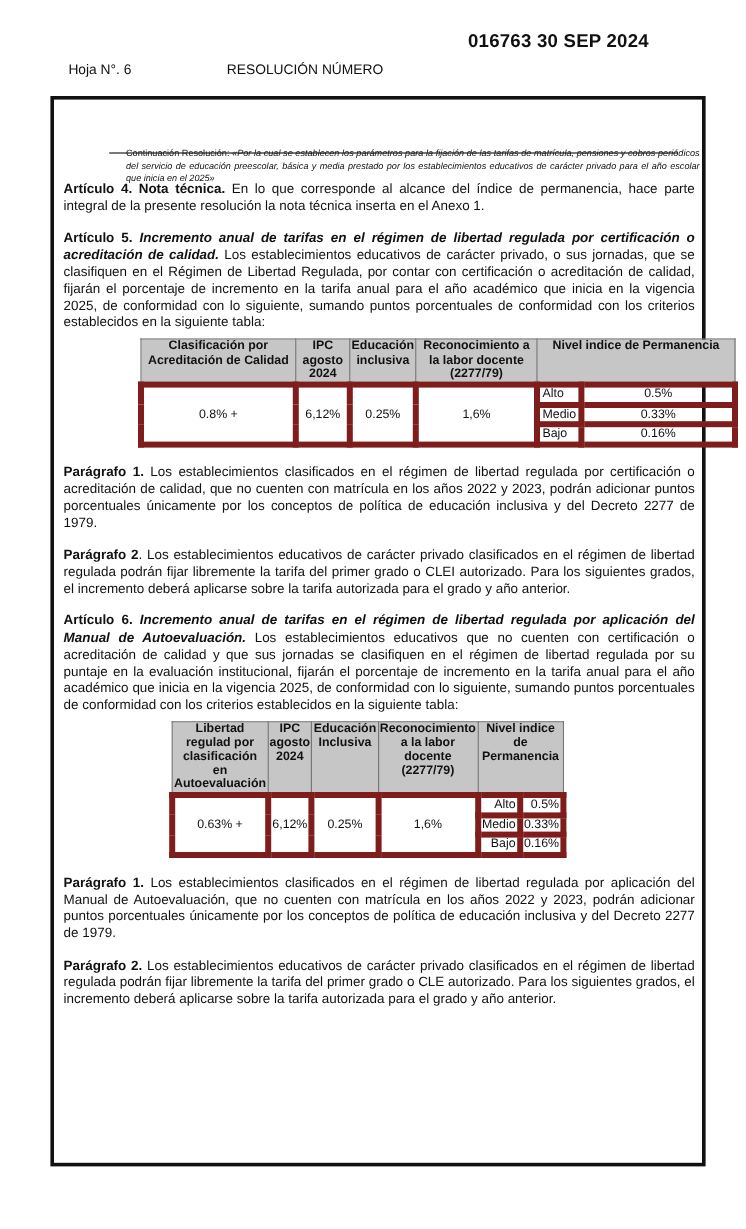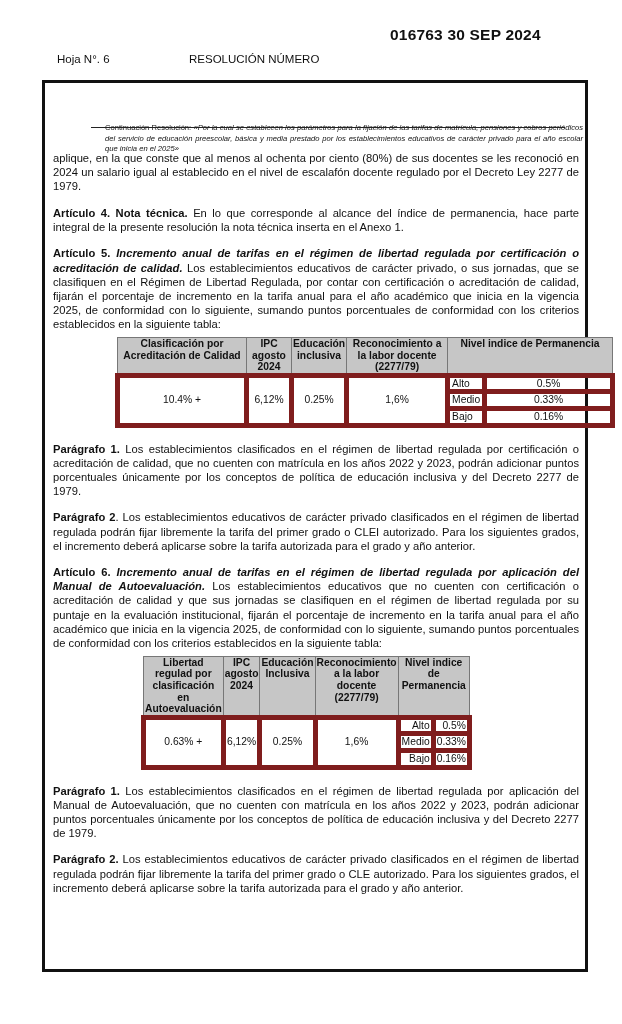--- a/index.html
+++ b/index.html
@@ -27,37 +27,36 @@
 <div class="hoja">Hoja N°. 6</div>
 <div class="resol">RESOLUCIÓN NÚMERO</div>
 
 <div class="frame">
   <div class="cont">
     <span>Continuación Resolución: </span><i>«Por la cual se establecen los parámetros para la fijación de las tarifas de matrícula, pensiones y cobros periódicos del servicio de educación preescolar, básica y media prestado por los establecimientos educativos de carácter privado para el año escolar que inicia en el 2025»</i>
   </div>
   <div class="contline"></div>
 
   <div class="body">
-    <p>aplique, en la que conste que al menos al ochenta por ciento (80%) de sus docentes se les reconoció en 2024 un salario igual al establecido en el nivel de escalafón docente regulado por el Decreto Ley 2277 de 1979.</p>
 
     <p><b>Artículo 4. Nota técnica.</b><span> En lo que corresponde al alcance del índice de permanencia, hace parte integral de la presente resolución la nota técnica inserta en el Anexo 1.</span></p>
 
     <p style="margin-bottom:0"><b>Artículo 5.</b><b><i> Incremento anual de tarifas en el régimen de libertad regulada por certificación o acreditación de calidad.</i></b><span> Los establecimientos educativos de carácter privado, o sus jornadas, que se clasifiquen en el Régimen de Libertad Regulada, por contar con certificación o acreditación de calidad, fijarán el porcentaje de incremento en la tarifa anual para el año académico que inicia en la vigencia 2025, de conformidad con lo siguiente, sumando puntos porcentuales de conformidad con los criterios establecidos en la siguiente tabla:</span></p>
 
     <table class="tbl t1" style="width:500px;">
       <tbody>
           <tr>
         <th style="width:126px">Clasificación por Acreditación de Calidad</th>
         <th style="width:42px">IPC agosto 2024</th>
         <th style="width:50px">Educación inclusiva</th>
         <th style="width:98px">Reconocimiento a la labor docente (2277/79)</th>
         <th colspan="2">Nivel indice de Permanencia</th>
       </tr>
       <tr>
-        <td rowspan="3">10.4% +</td>
+        <td rowspan="3">0.8% +</td>
         <td rowspan="3">6,12%</td>
         <td rowspan="3">0.25%</td>
         <td rowspan="3">1,6%</td>
         <td class="lvl" style="width:22px">Alto</td>
         <td>0.5%</td>
       </tr>
       <tr>
         <td class="lvl">Medio</td>
         <td>0.33%</td>
       </tr>

